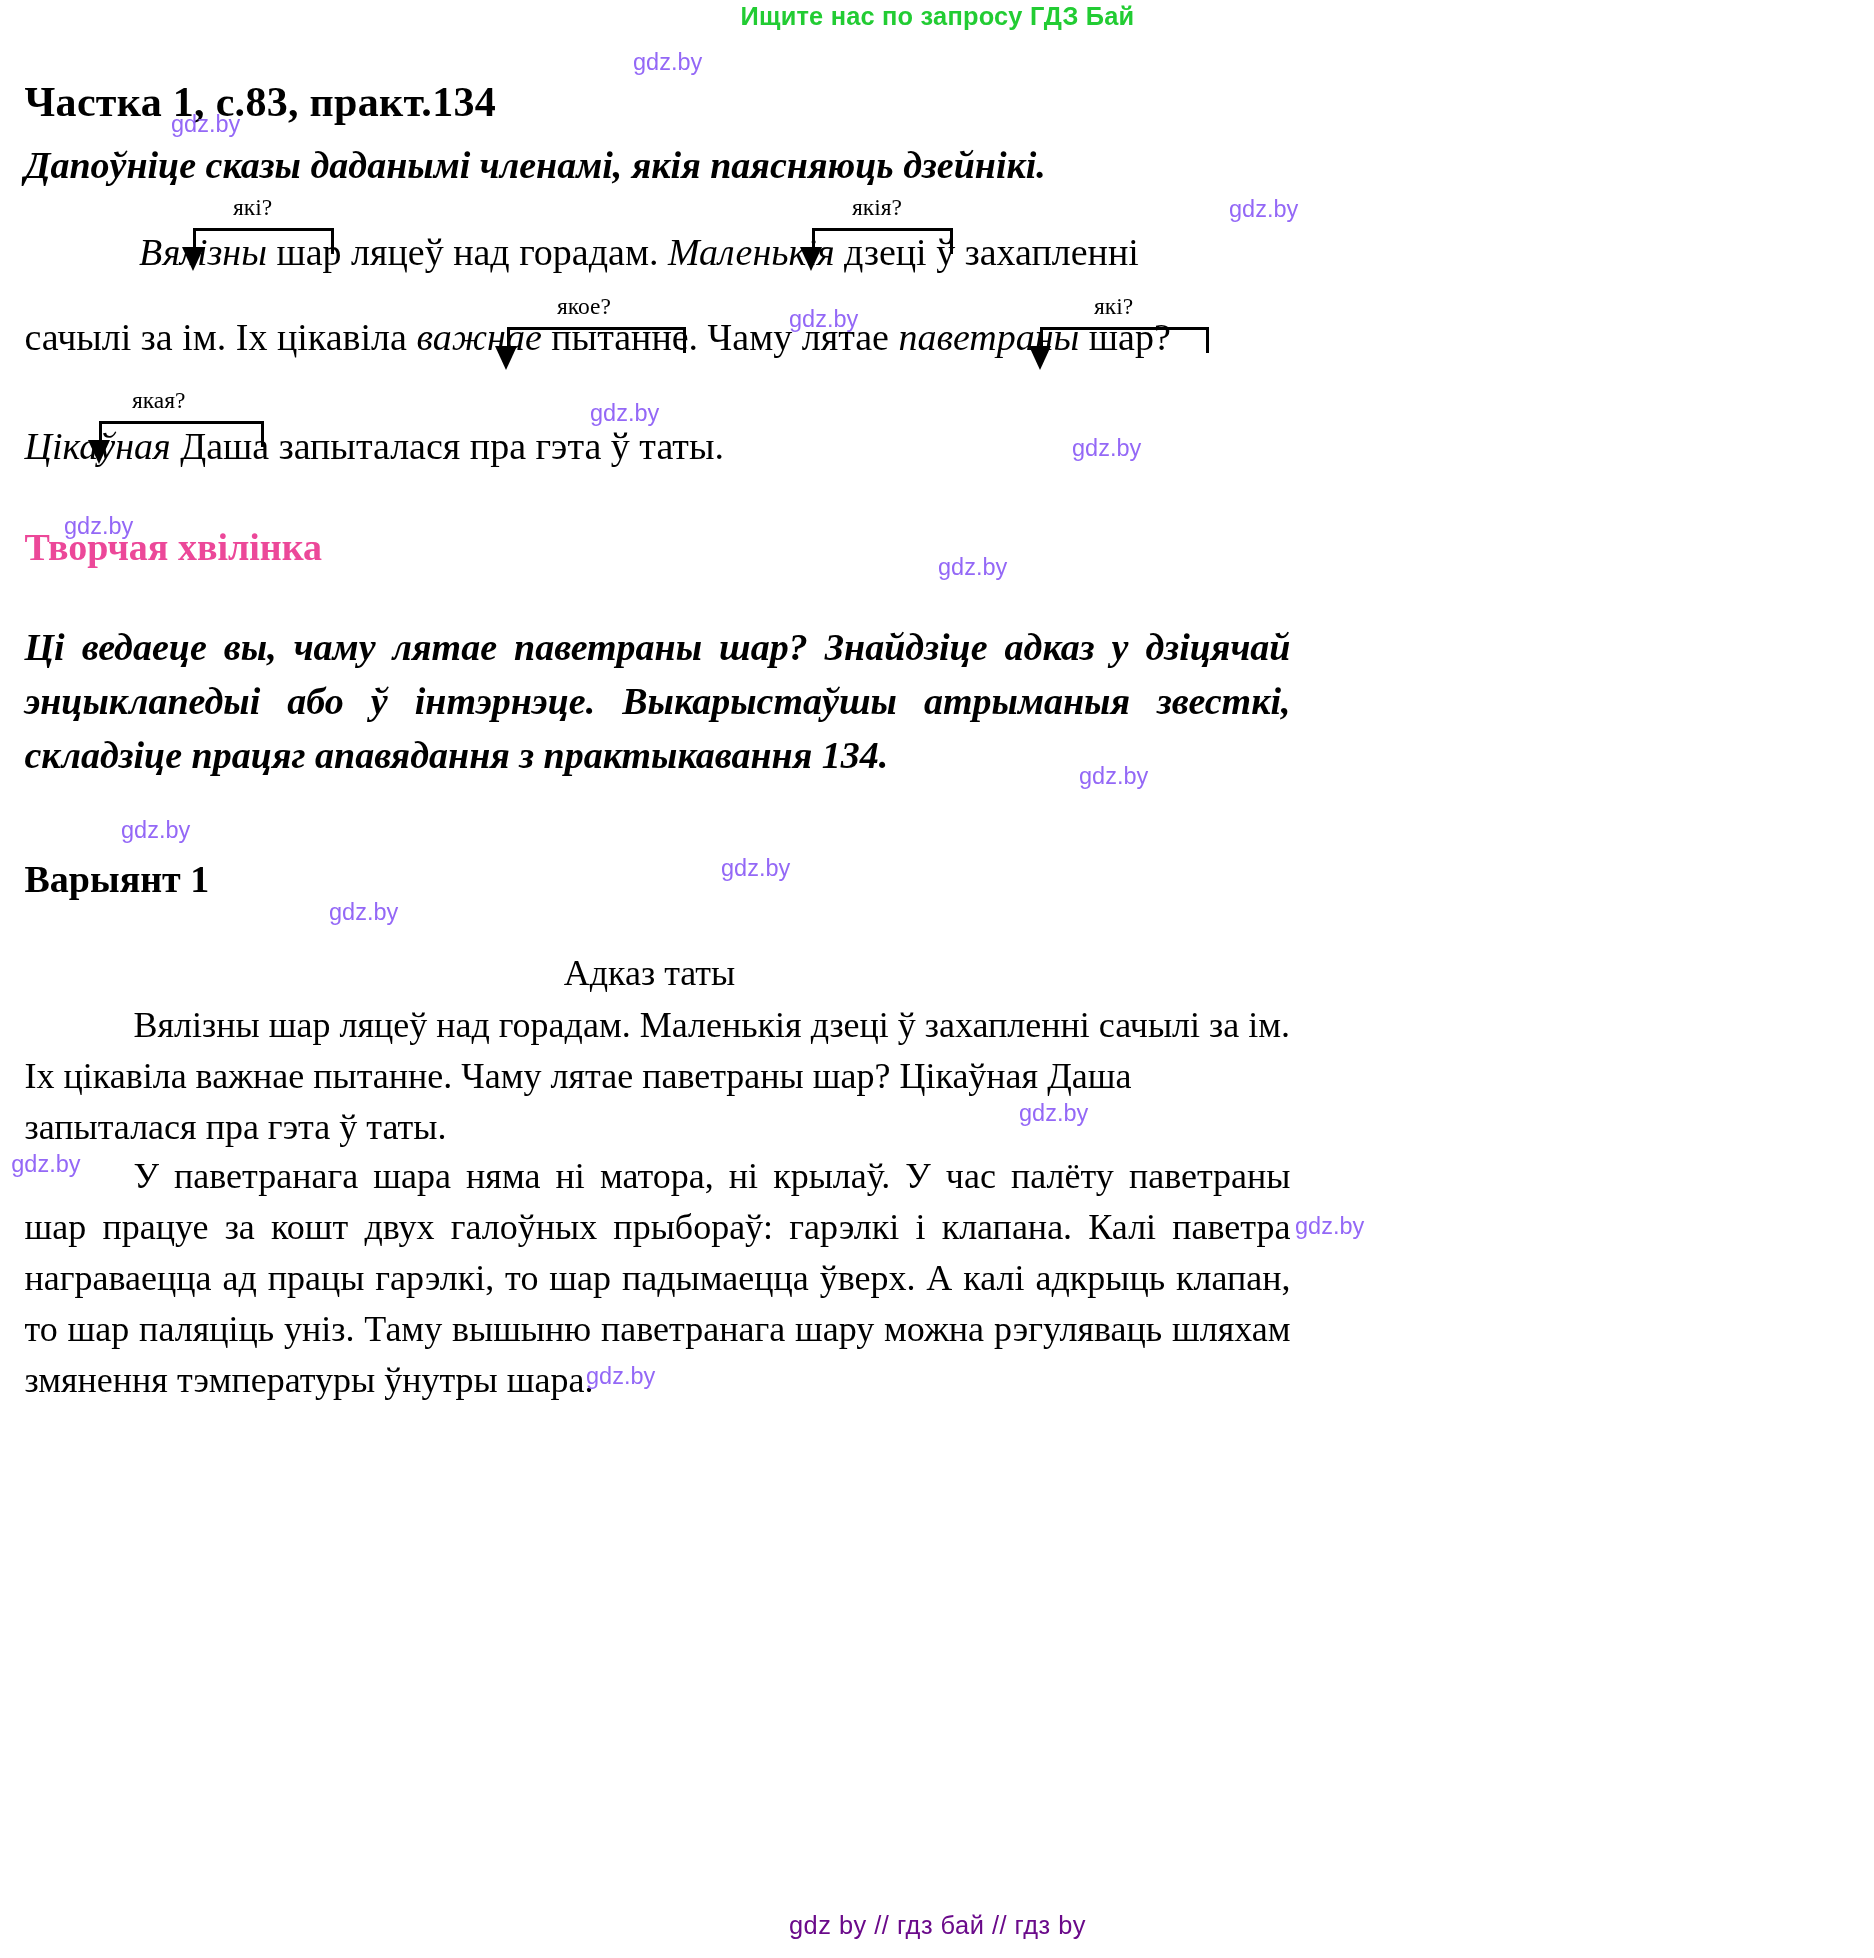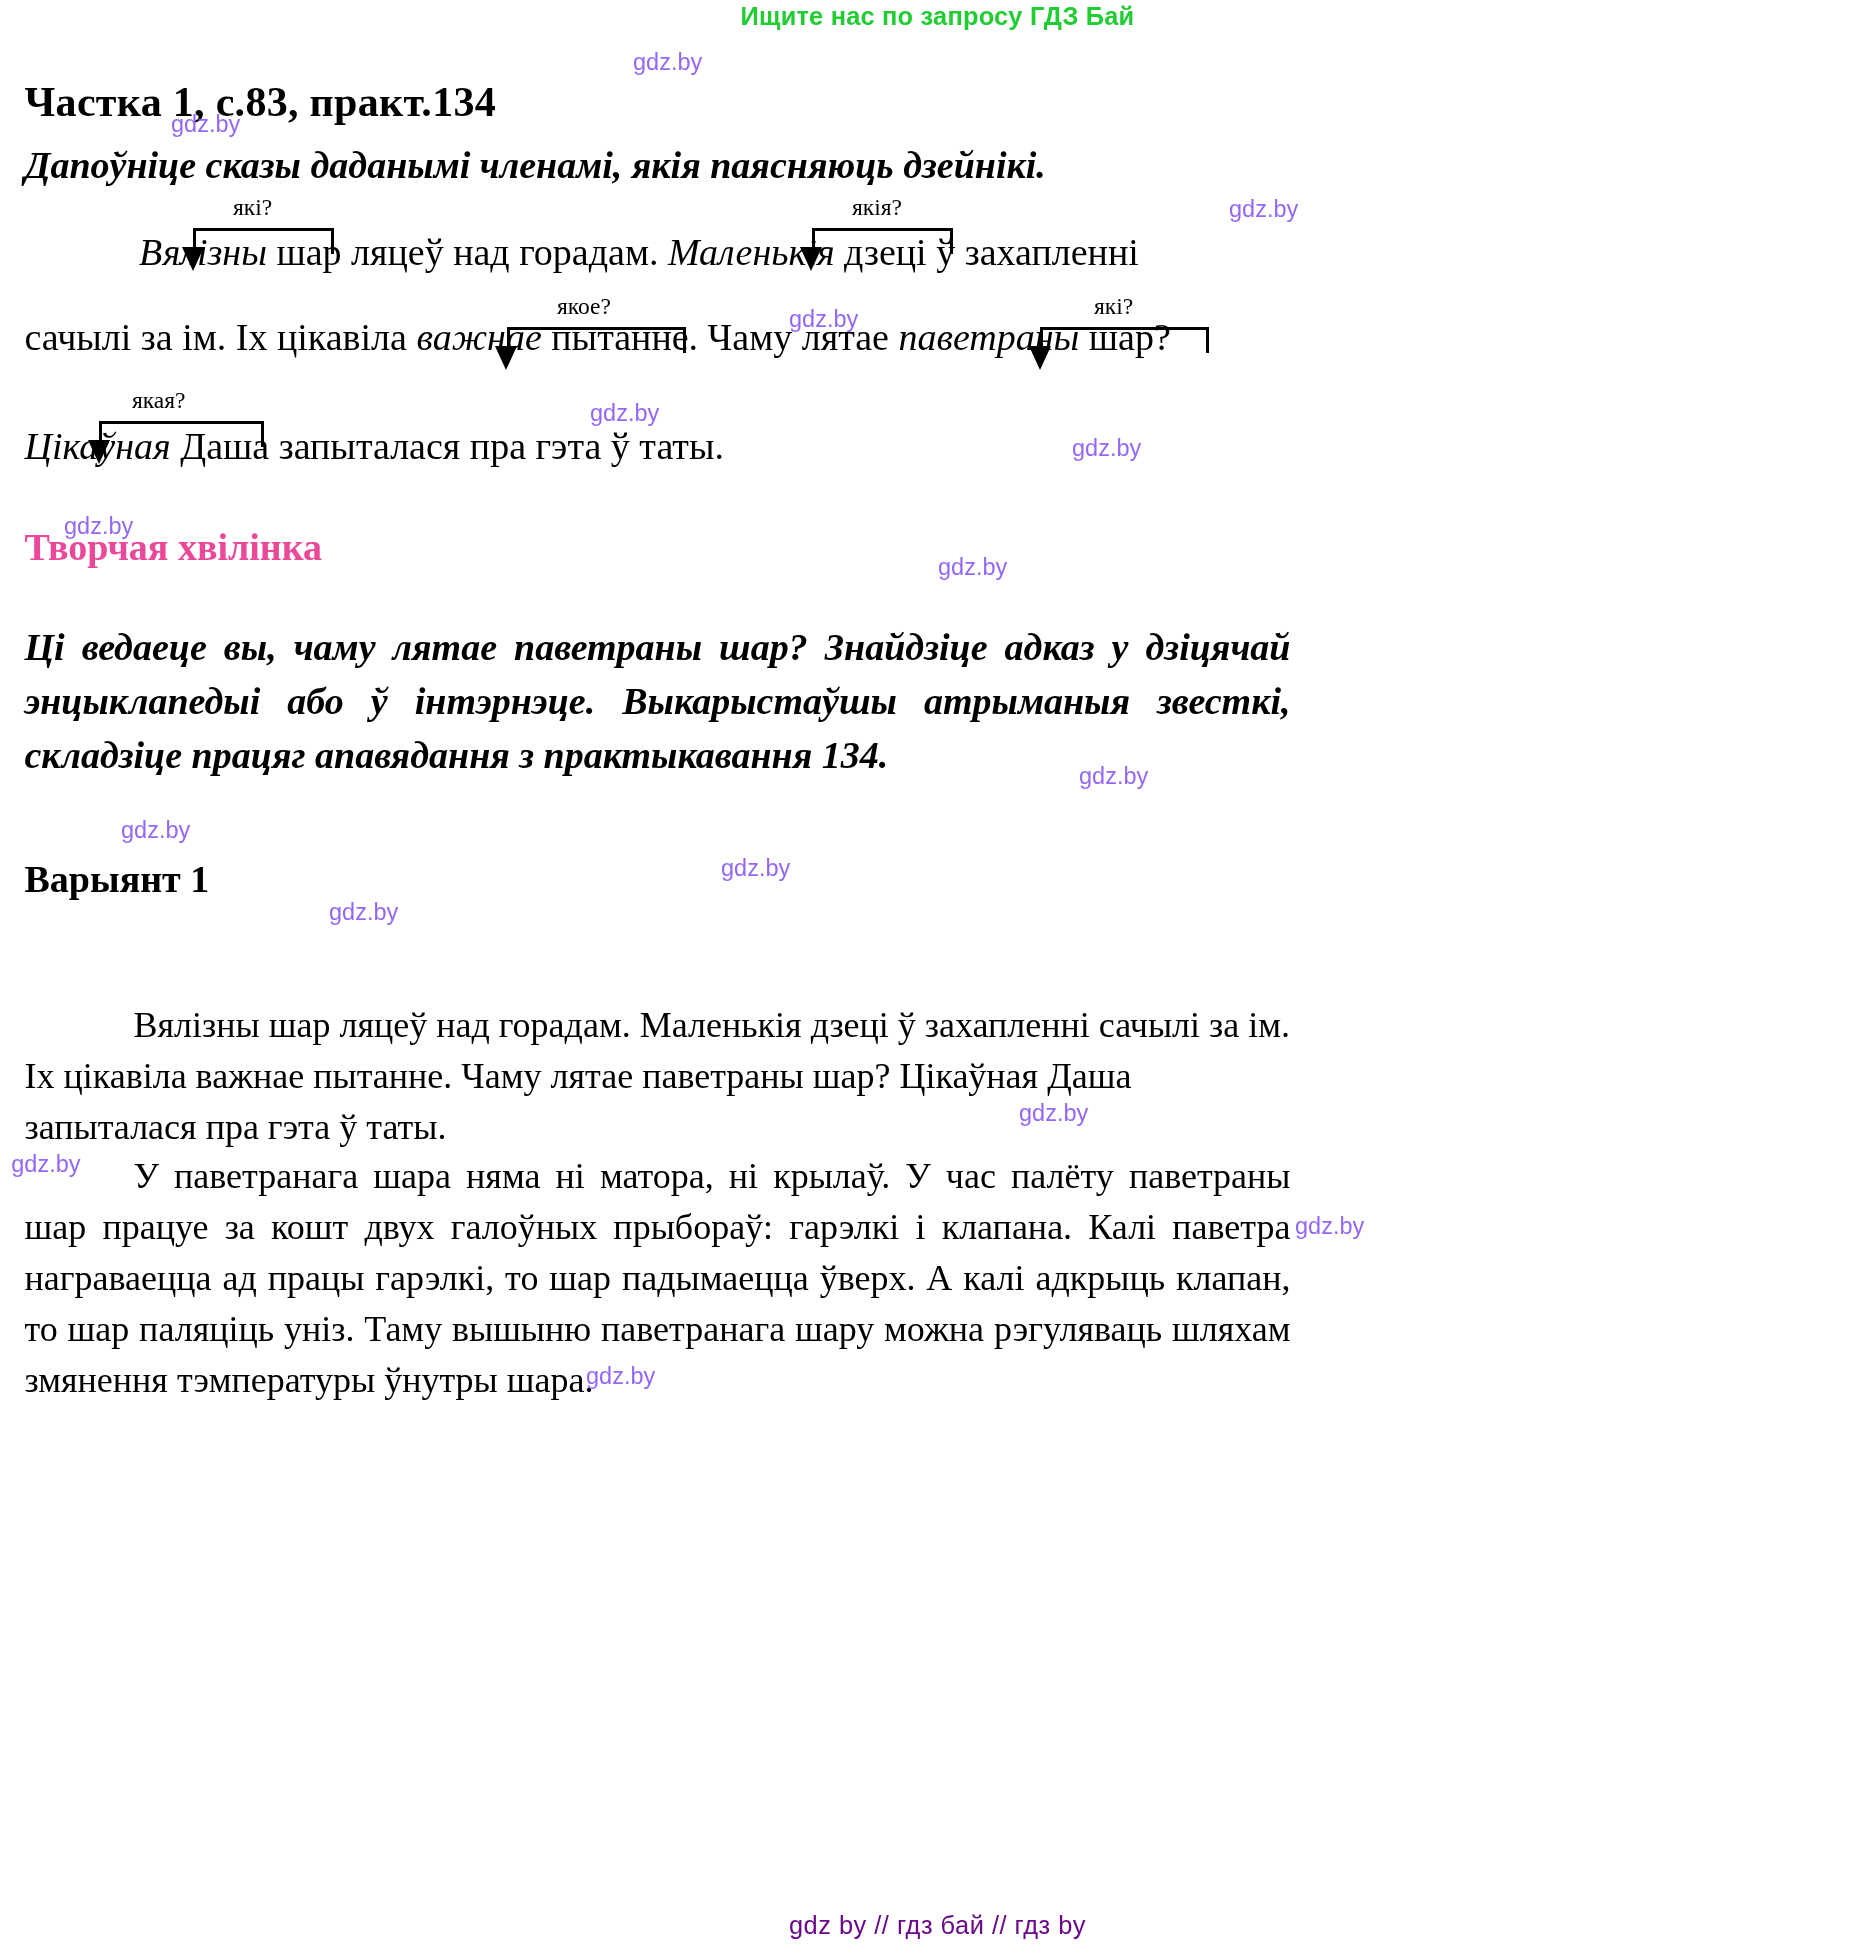--- a/index.html
+++ b/index.html
@@ -170,20 +170,21 @@
       <span style="font-style:italic;">Цікаўная</span><span> Даша запыталася пра гэта ў таты.</span>
     </div>
   </div>
 
   <div class="creative" style="color: #ec4899;">Творчая хвілінка</div>
 
   <div class="bigpara">Ці ведаеце вы, чаму лятае паветраны шар? Знайдзіце адказ у дзіцячай энцыклапедыі або ў інтэрнэце. Выкарыстаўшы атрыманыя звесткі, складзіце працяг апавядання з практыкавання 134.</div>
 
   <div class="variant">Варыянт 1</div>
 
+  <div class="answer-title">Адказ таты</div>
 
   <div class="body1">Вялізны шар ляцеў над горадам. Маленькія дзеці ў захапленні сачылі за ім. Іх цікавіла важнае пытанне. Чаму лятае паветраны шар? Цікаўная Даша запыталася пра гэта ў таты.</div>
 
   <div class="body2">У паветранага шара няма ні матора, ні крылаў. У час палёту паветраны шар працуе за кошт двух галоўных прыбораў: гарэлкі і клапана. Калі паветра награваецца ад працы гарэлкі, то шар падымаецца ўверх. А калі адкрыць клапан, то шар паляціць уніз. Таму вышыню паветранага шару можна рэгуляваць шляхам змянення тэмпературы ўнутры шара.</div>
 
   <div class="footer" style="color: rgb(106, 10, 138);">gdz by  //  гдз бай  //  гдз by</div>
 
   <div id="wm-layer">
       <div class="wm" style="left: 633px; top: 49px;">gdz.by</div>
       <div class="wm" style="left: 171px; top: 111px;">gdz.by</div>

